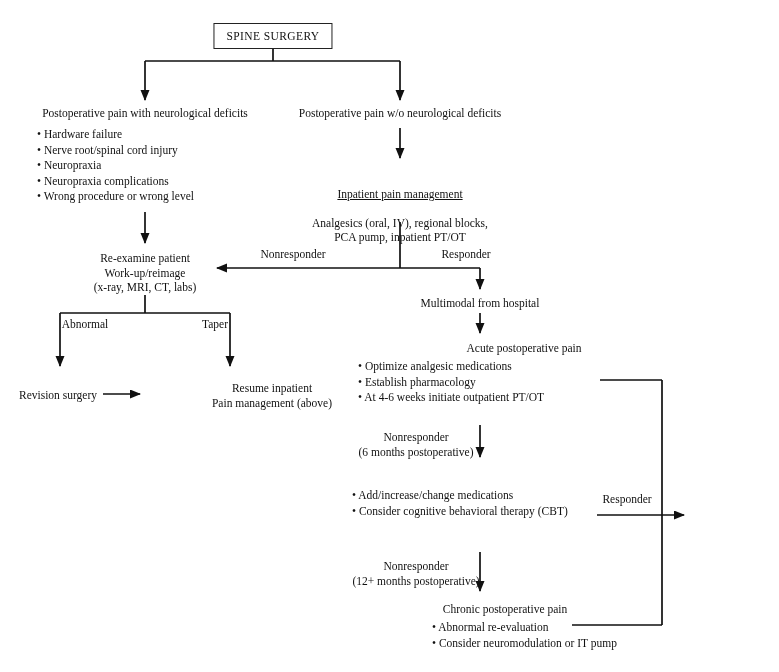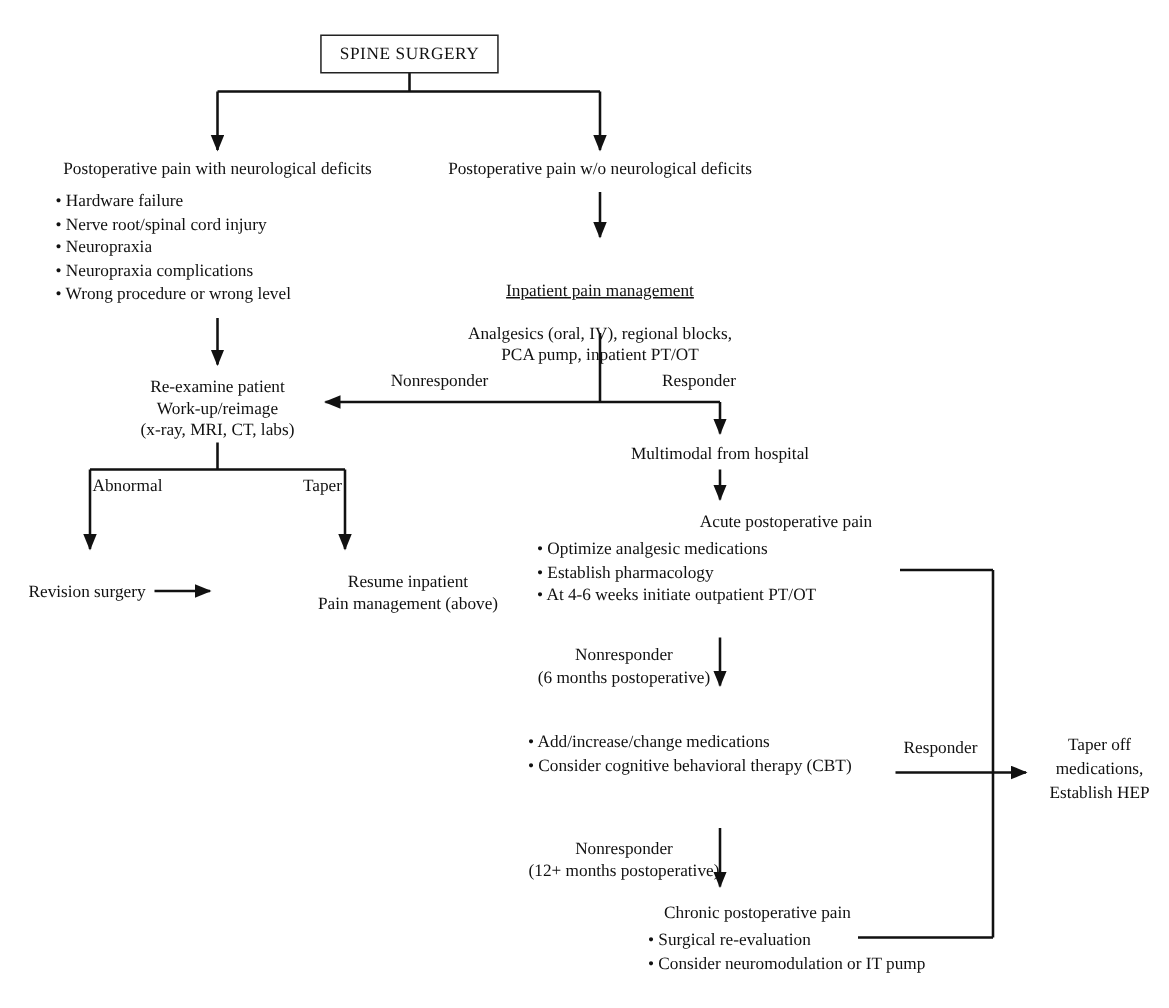--- a/index.html
+++ b/index.html
@@ -126,22 +126,19 @@
   <ul class="blist" style="left:352px; top:488px;">
     <li>Add/increase/change medications</li>
     <li>Consider cognitive behavioral therapy (CBT)</li>
   </ul>
 
   <div class="node center bold" style="left:416px; top:559px; line-height:15px;">Nonresponder
 (12+ months postoperative)</div>
 
   <div class="node center bold" style="left:505px; top:602px;">Chronic postoperative pain</div>
   <ul class="blist" style="left:432px; top:620px;">
-    <li>Surgical re-evaluation</li>
+    <li>Abnormal re-evaluation</li>
     <li>Consider neuromodulation or IT pump</li>
   </ul>
 
   <div class="node center bold" style="left:627px; top:492px;">Responder</div>
-  <div class="node center lh16" style="left:733px; top:489px;">Taper off
-medications,
-Establish HEP</div>
 
 </div>
 
 </body></html>

